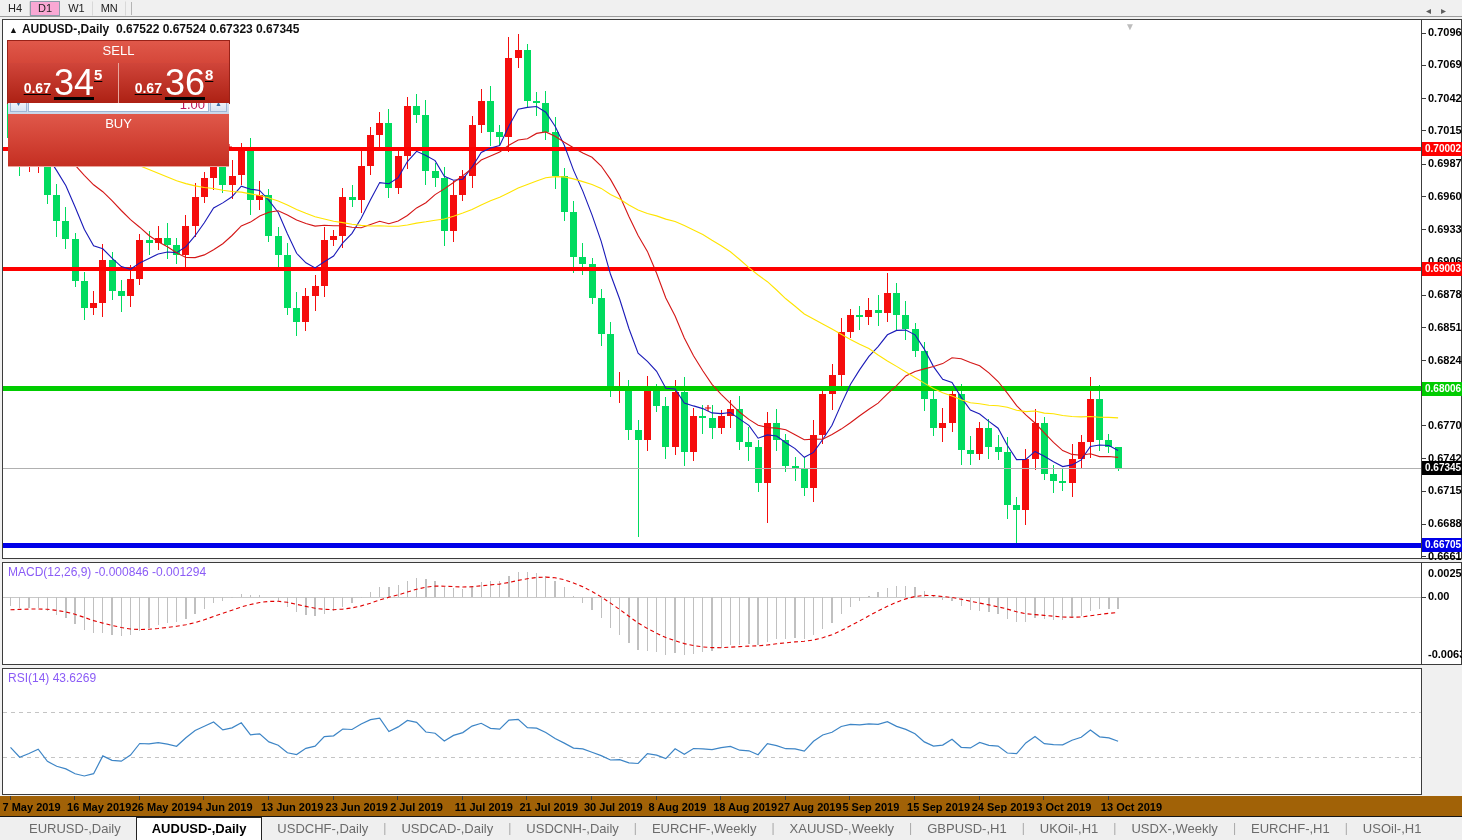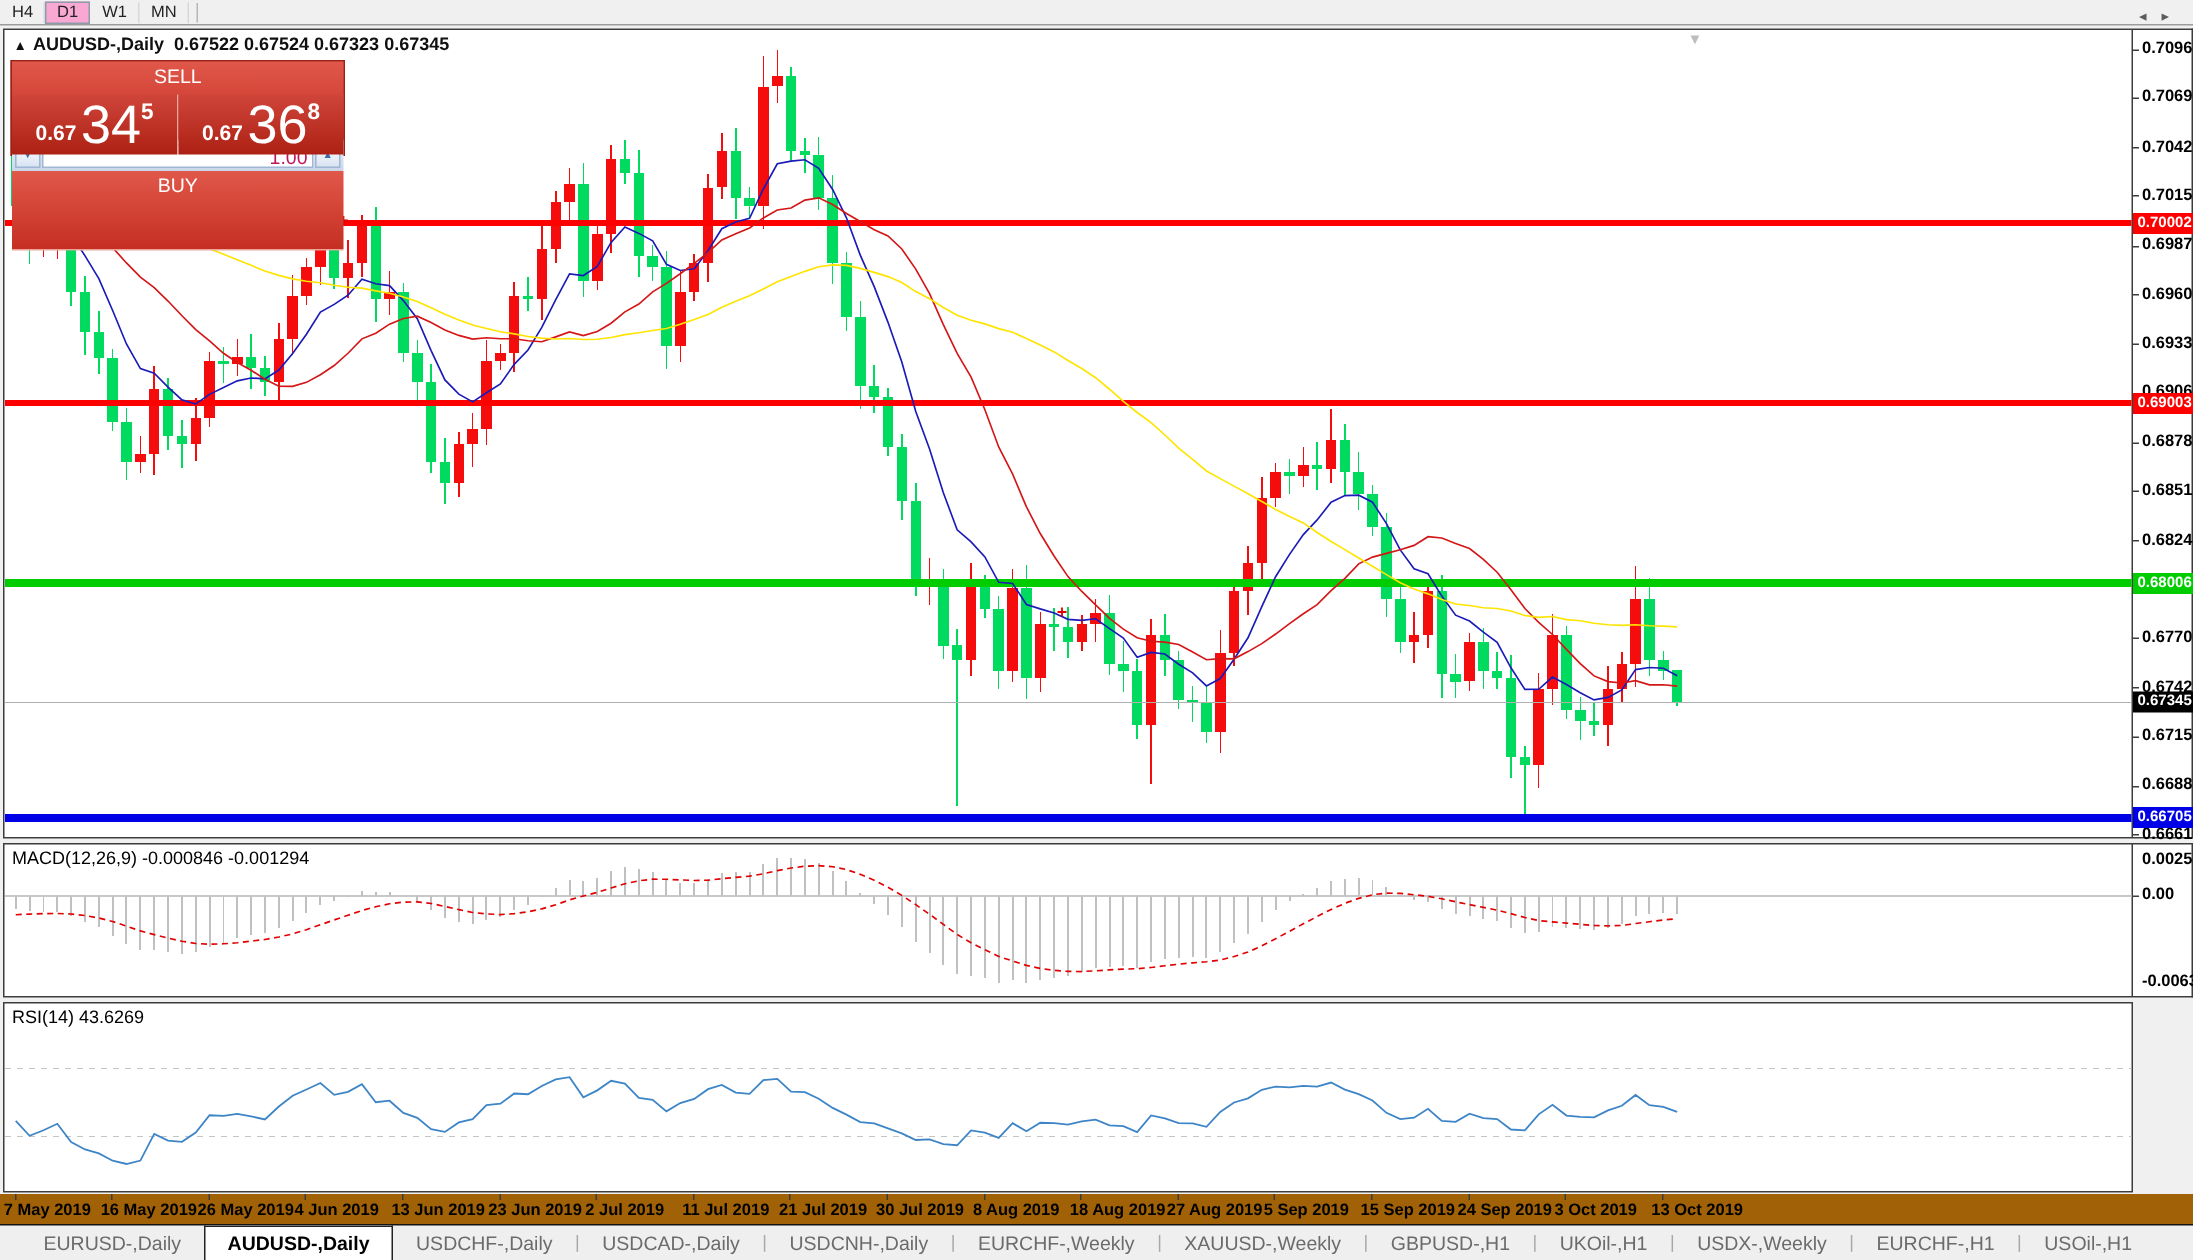--- a/index.html
+++ b/index.html
@@ -15,40 +15,40 @@
   .tf-btn.active { background:#f9a8d4; border:1px solid #8f9bab;text-align:center; }
   .tb-divider { width:1px; height:13px; background:#b5b5b5; margin-left:5px; }
 
   
   .panel { position:absolute; left:2px; width:1420px; background:#ffffff; border:1px solid #3c3c3c; }
   #price-panel { top:19px;  height:540px;padding-left:43px; }
   #macd-panel  { top:562px; height:103px; }
   #rsi-panel   { top:668px; height:127px; }
   .panel svg { position:absolute; left:0; top:0; }
 
-  .panel-label { position:absolute; left:5px; top:2px; font:400 12px "Liberation Sans",sans-serif; color:#000000; white-space:pre; }
+  .panel-label { position:absolute; left:5px; top:2px; font:400 12px "Liberation Sans",sans-serif; color:#8b5cf6; white-space:pre; }
 
   
   #chart-header { position:absolute; left:6px; top:2px; font:700 12px "Liberation Sans",sans-serif; color:#101010; white-space:pre; }
   #chart-header .hdr-arrow { font-size:9px; margin-right:4px; }
 
   
   #autoscroll { position:absolute; left:1122px; top:1px; color:#bdbdbd; font-size:10px; }
 
   
   #trade-panel { position:absolute; left:4px; top:20px; width:223px; background:#c63527; border:1px solid #99im2; border:1px solid #992218; }
   .tp-top { display:flex; height:22px;flex-direction:column; }
   .trade-btn { flex:0 0 53px; background:linear-gradient(#e0584a,#c52f22); color:#fff;
                font:400 13px/20px "Liberation Sans",sans-serif; text-align:center; border:none; border-bottom:1px solid #eaa49a; cursor:default; }
   .spin { flex:1; background:linear-gradient(#eef3fa,#c9d7e9); display:flex; align-items:center; padding:2px; gap:1px; }
   .spin-btn { width:17px; height:16px; background:linear-gradient(#fdfdfd,#d9e4f2); border:1px solid #9fb6d4;
               color:#3a6ea5; font-size:7px; line-height:14px; text-align:center; cursor:default; }
   .vol-input { flex:1; width:60px; height:16px; border:1px solid #9fb6d4; text-align:right;
                font:400 13px "Liberation Sans",sans-serif; padding-right:3px; background:#fff; color:#be185d; }
-  .tp-prices { display:flex; height:40px; }
+  .tp-prices { display:flex; height:40px;text-decoration:underline; }
   .price-box { flex:1; background:linear-gradient(#d0453a,#ad2114); color:#fff;
                display:flex; align-items:center; justify-content:center; }
   .price-box.bid { border-right:1px solid #e8a79d; }
   .pb-small { font:700 14px "Liberation Sans",sans-serif; margin-right:3px; align-self:flex-end; margin-bottom:7px; }
   .pb-big   { font:400 36px/36px "Liberation Sans",sans-serif; }
   .pb-sup   { font:700 15px "Liberation Sans",sans-serif; align-self:flex-start; margin-top:3px; }
 
   
   .axis-seg { position:absolute; left:1422px; width:40px; background:#ffffff; border:1px solid #3c3c3c; border-left:none; }
   #axis-price { top:19px; height:540px; }

